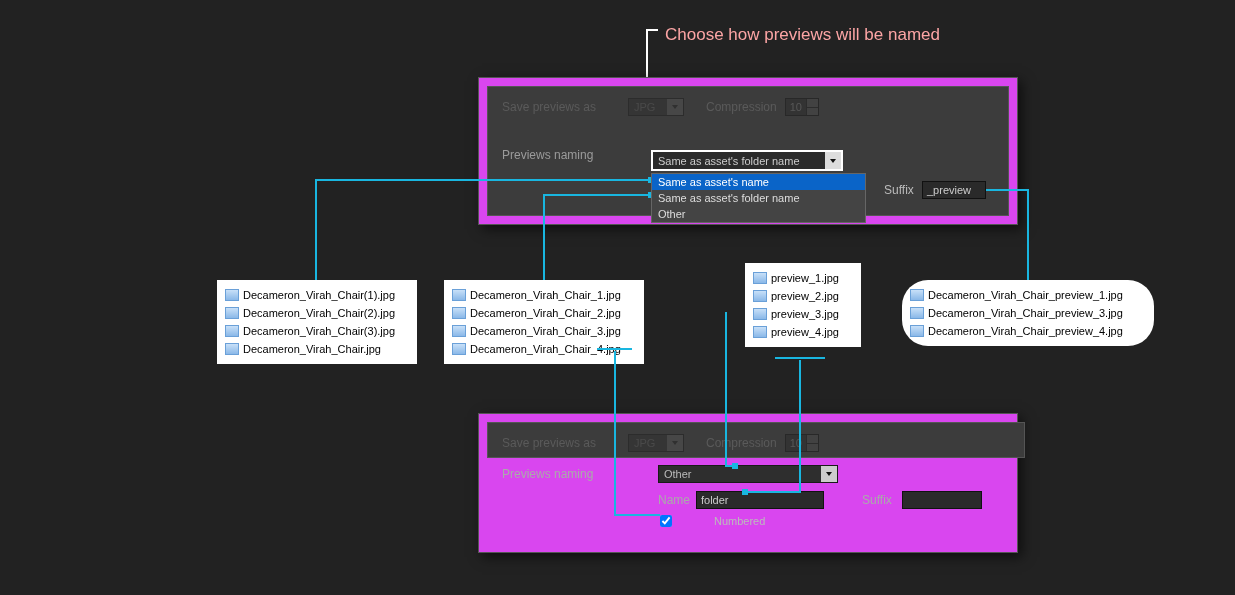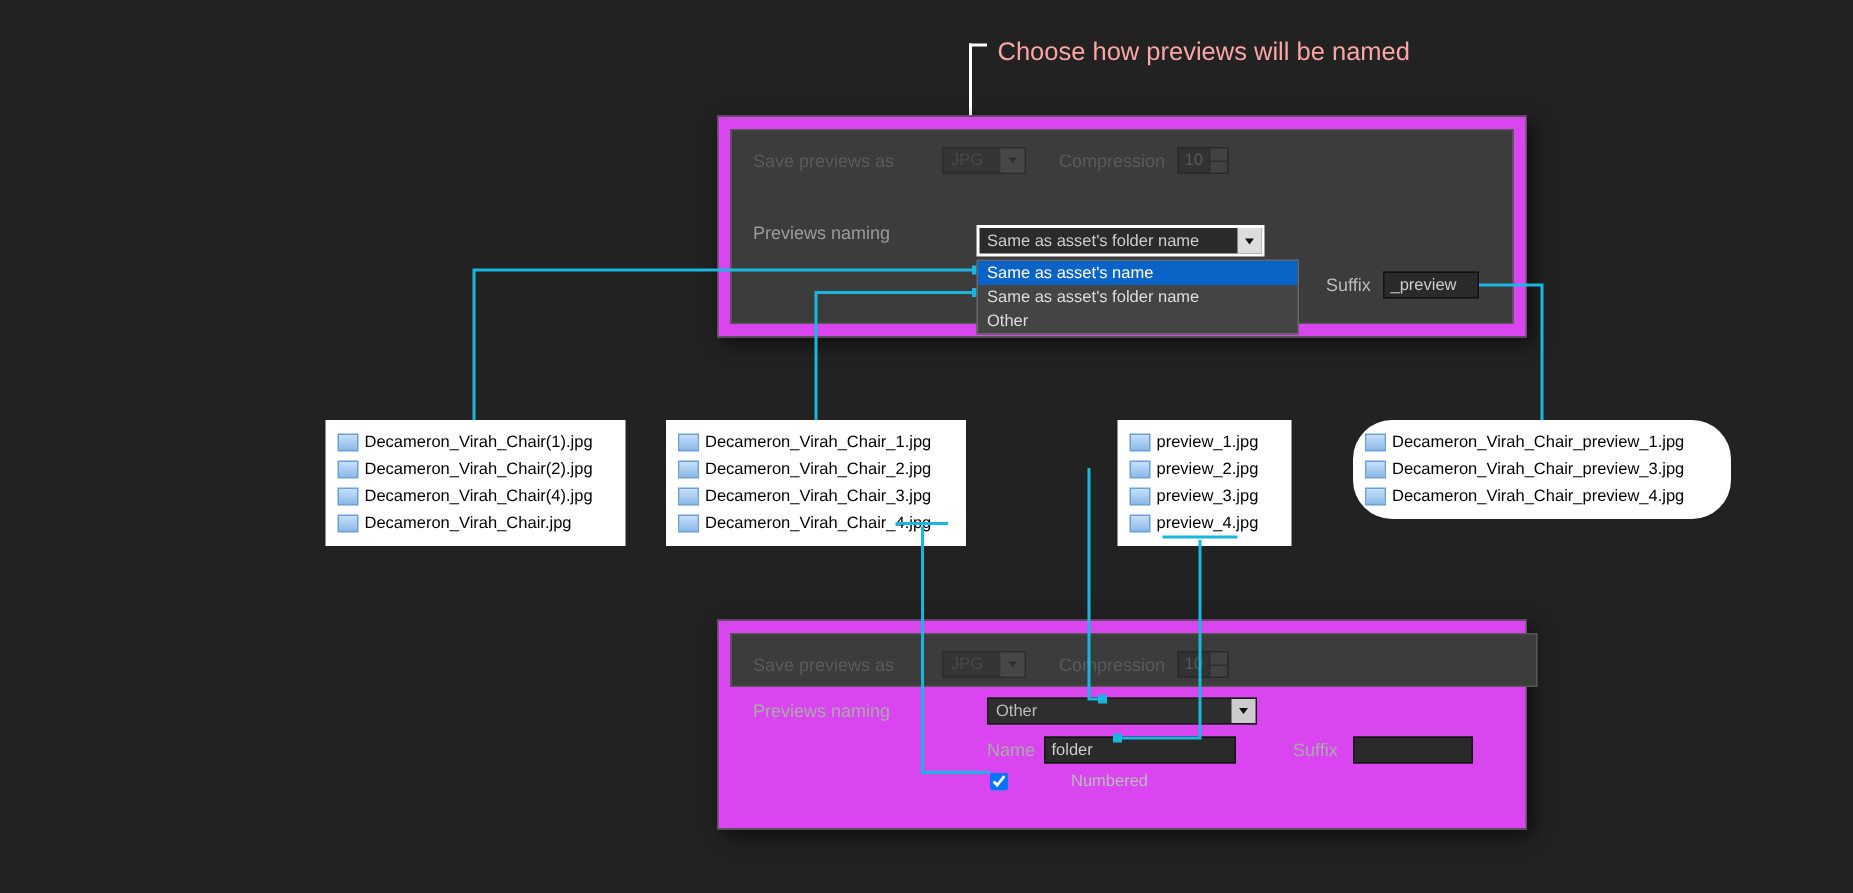--- a/index.html
+++ b/index.html
@@ -135,21 +135,21 @@
   }
   .filebox .fi { display:flex; align-items:center; height:18px; gap:4px;}
   .filebox .ico {
     width:14px;height:12px;border:1px solid #6aa0d8;
     background:linear-gradient(#c8e0f8,#8ab8e8);
     flex-shrink:0;
   }
 
   .fb1 { left:217px; top:280px; width:200px; }
   .fb2 { left:444px; top:280px; width:200px; }
-  .fb3 { left:745px; top:280px; width:116px; }
+  .fb3 { left:745px; top:263px; width:116px; }
   .fb4 { left:902px; top:280px; width:252px;border-radius:26px; }
 
   
   .pn-b-naming-lbl {position:absolute; left:14px; top:44px; color:#aaa; font-size:12px;}
   .pn-b-select { position:absolute; left:170px; top:42px; width:180px; }
   .pn-b-name-lbl {position:absolute; left:170px; top:70px; color:#aaa; font-size:12px;}
   .pn-b-name-fld {position:absolute; left:208px; top:68px; width:128px;}
   .pn-b-suf-lbl {position:absolute; left:374px; top:70px; color:#aaa; font-size:12px;}
   .pn-b-suf-fld {position:absolute; left:414px; top:68px; width:80px;}
   .pn-b-num {position:absolute; left:172px; top:92px; display:flex;align-items:center;gap:6px;}
@@ -221,21 +221,21 @@
     <div class="fi">
         <span class="ico"></span>
         <span>Decameron_Virah_Chair(1).jpg</span>
       </div>
     <div class="fi">
         <span class="ico"></span>
         <span>Decameron_Virah_Chair(2).jpg</span>
       </div>
     <div class="fi">
         <span class="ico"></span>
-        <span>Decameron_Virah_Chair(4).jpg</span>
+        <span>Decameron_Virah_Chair(3).jpg</span>
       </div>
     <div class="fi">
         <span class="ico"></span>
         <span>Decameron_Virah_Chair.jpg</span>
       </div>
   </div>
   <div class="filebox fb2">
     <div class="fi">
         <span class="ico"></span>
         <span>Decameron_Virah_Chair_1.jpg</span>

